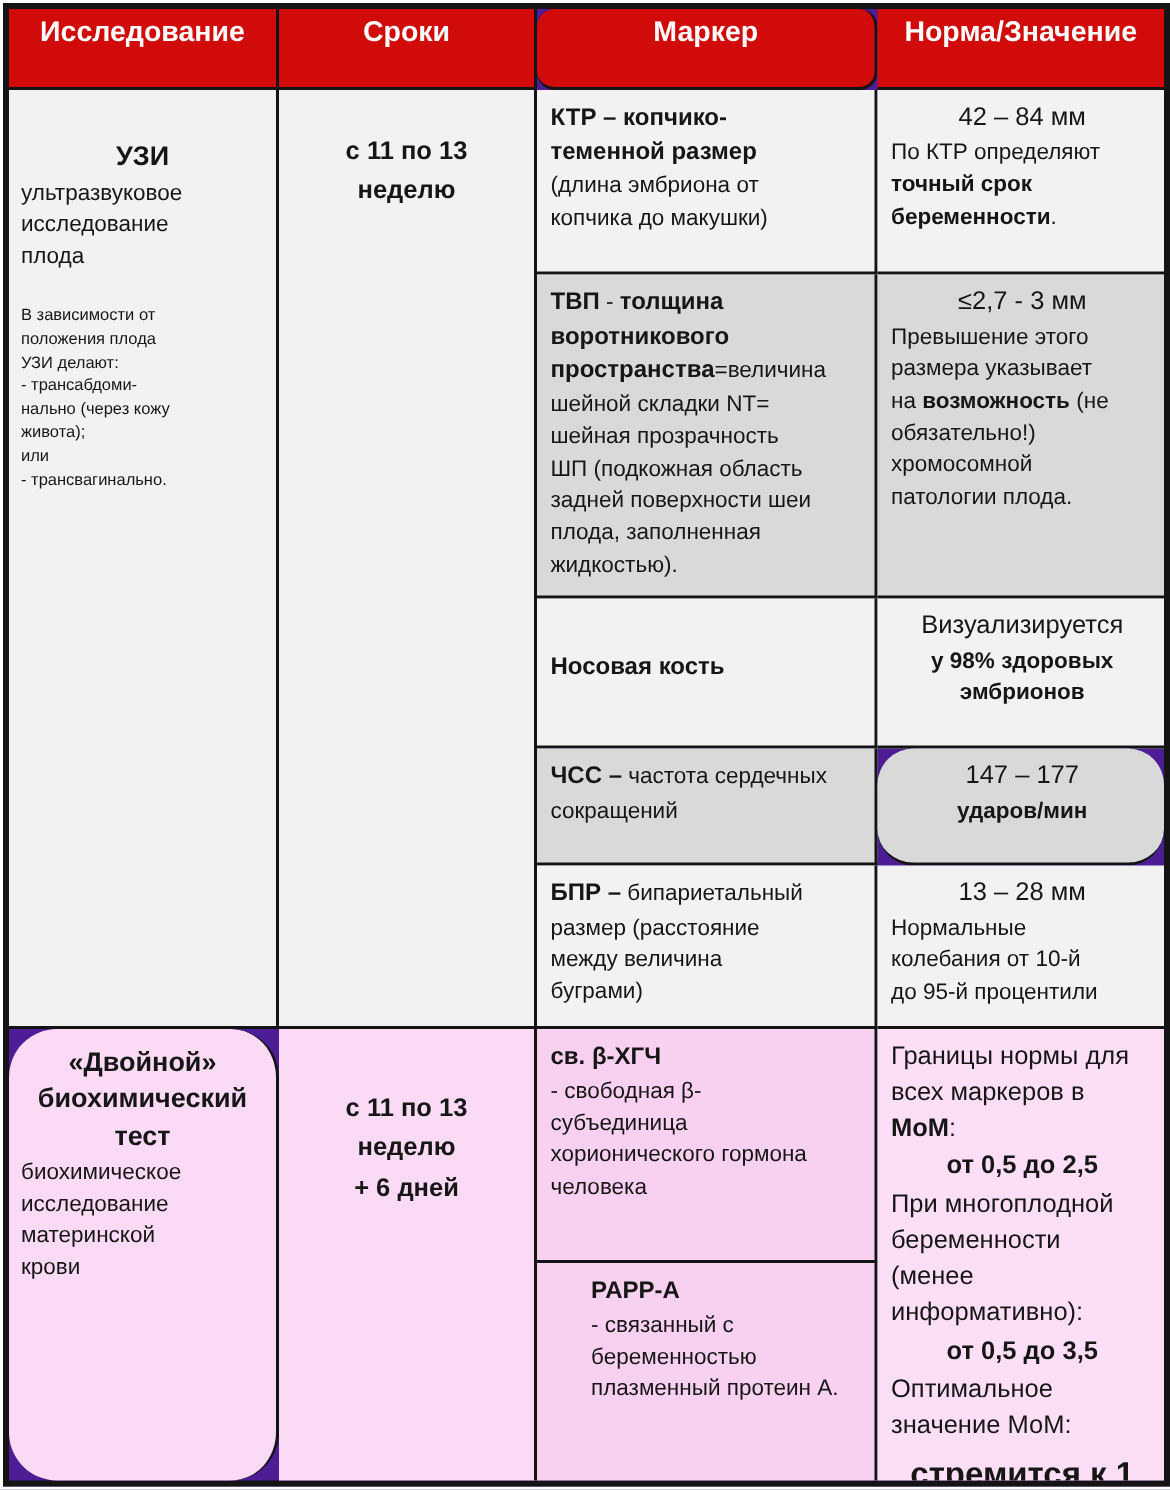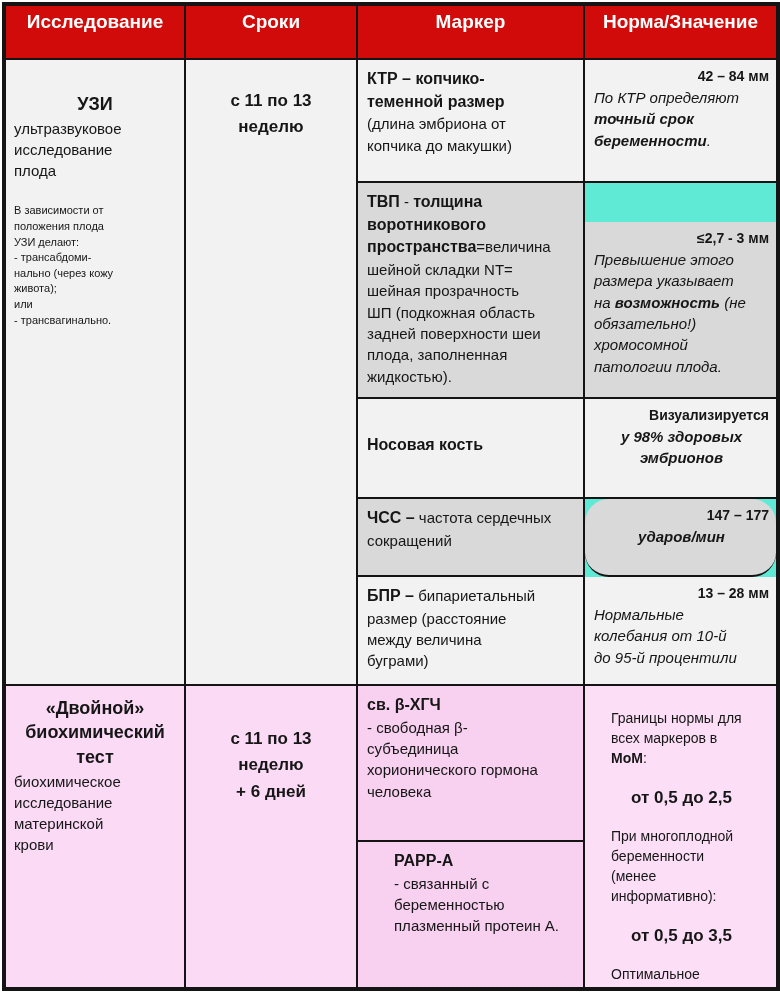--- a/index.html
+++ b/index.html
@@ -4,21 +4,21 @@
 <style>
   html,body{margin:0;padding:0;background:#ffffff;}
   body{width:780px;height:993px;overflow:hidden;font-family:"Liberation Sans","DejaVu Sans",sans-serif;color:#161616;}
   .tbl{
     margin:2px;
     width:770px;
     border:4px solid #141414;
     display:grid;
     grid-template-columns:180px 172px 227px 191px;
     grid-template-rows:54px 123px 216px 100px 78px 109px 156px 145px;
-    background:#5eead4;
+    background:#4c1d95;
   }
   .c{border-right:2px solid #141414;border-bottom:2px solid #141414;box-sizing:border-box;overflow:hidden;}
   .lastc{border-right:none;}
   .lastr{border-bottom:none;}
   .red{background:#d10a0a;}
   .light{background:#f2f2f2;}
   .gray{background:#d9d9d9;}
   .pinkA{background:#fbdaf6;}
   .pinkB{background:#f8d0f0;}
   .pinkC{background:#fcdff7;}
@@ -32,36 +32,36 @@
   .study-sub{font-size:15px;line-height:1.4;margin-top:2px;}
   .study-desc{font-size:11px;line-height:1.42;margin-top:22px;}
   .timing{padding:6px 10px;}
   .timing-text{font-weight:bold;font-size:17px;text-align:center;line-height:1.55;}
   .tt-uzi{margin-top:22px;}
   .tt-bio{margin-top:34px;}
   .marker{padding:8px 8px 6px 9px;font-size:15px;line-height:1.42;}
   .marker .b{font-size:16px;}
   .nasal{display:flex;align-items:center;padding-top:0;}
   .norm{padding:5px 7px 4px 9px;}
-  .norm-head{font-weight:bold;font-size:14px;text-align:right;line-height:1.3;margin:2px 0 2px;}
-  .norm-body{font-size:15px;line-height:1.42;font-style:italic;}
+  .norm-head{font-weight:normal;font-size:17px;text-align:center;line-height:1.3;margin:2px 0 2px;}
+  .norm-body{font-size:15px;line-height:1.42;}
   .ctr{text-align:center;font-weight:bold;}
   .pnorm{padding:6px 7px 4px 9px;}
-  .pnorm p{margin:17px;font-size:14px;line-height:1.42;}
+  .pnorm p{margin:0;font-size:17px;line-height:1.42;}
   .pnorm .val{font-weight:bold;font-size:17px;text-align:center;line-height:1.45;margin:1px 0;}
   .pnorm .val-big{font-size:22px;margin-top:5px;}
 </style>
 </head>
 <body>
 
 <div class="tbl">
 
   <div class="c red hdr" style="grid-column:1;grid-row:1;"><span>Исследование</span></div>
   <div class="c red hdr" style="grid-column:2;grid-row:1;"><span>Сроки</span></div>
-  <div class="c red hdr" style="grid-column:3;grid-row:1;"><span>Маркер</span></div>
+  <div class="c red hdr" style="grid-column:3;grid-row:1;border-radius:12px;"><span>Маркер</span></div>
   <div class="c red hdr lastc" style="grid-column:4;grid-row:1;"><span>Норма/Значение</span></div>
 
   <div class="c light study" style="grid-column:1;grid-row:2/7;">
     <div class="study-title mt-top">УЗИ</div>
     <div class="study-sub pre">ультразвуковое
 исследование
 плода</div>
     <div class="study-desc pre">В зависимости от
 положения плода
 УЗИ делают:
@@ -89,21 +89,21 @@
 
   <div class="c gray marker pre" style="grid-column:3;grid-row:3;"><span><span class="b">ТВП</span><span> - </span><span class="b">толщина
 воротникового
 пространства</span><span>=величина
 шейной складки NT=
 шейная прозрачность
 ШП (подкожная область
 задней поверхности шеи
 плода, заполненная
 жидкостью).</span></span></div>
-  <div class="c gray norm lastc" style="grid-column:4;grid-row:3;margin-top:39px;">
+  <div class="c gray norm lastc" style="grid-column:4;grid-row:3;">
     <div class="norm-head">≤2,7 - 3 мм</div>
     <div class="norm-body pre"><span>Превышение этого
 размера указывает
 на </span><span class="b">возможность</span><span> (не
 обязательно!)
 хромосомной
 патологии плода.</span></div>
   </div>
 
   <div class="c light marker pre nasal" style="grid-column:3;grid-row:4;"><span><span class="b">Носовая кость</span></span></div>
@@ -124,21 +124,21 @@
 размер (расстояние
 между величина
 буграми)</span></span></div>
   <div class="c light norm lastc" style="grid-column:4;grid-row:6;">
     <div class="norm-head">13 – 28 мм</div>
     <div class="norm-body pre"><span>Нормальные
 колебания от 10-й
 до 95-й процентили</span></div>
   </div>
 
-  <div class="c pinkA study lastr" style="grid-column:1;grid-row:7/9;">
+  <div class="c pinkA study lastr" style="grid-column:1;grid-row:7/9;border-radius:32px;">
     <div class="study-title pre mt-sm">«Двойной»
 биохимический
 тест</div>
     <div class="study-sub pre">биохимическое
 исследование
 материнской
 крови</div>
   </div>
   <div class="c pinkA timing lastr" style="grid-column:2;grid-row:7/9;">
     <div class="timing-text pre tt-bio">с 11 по 13

